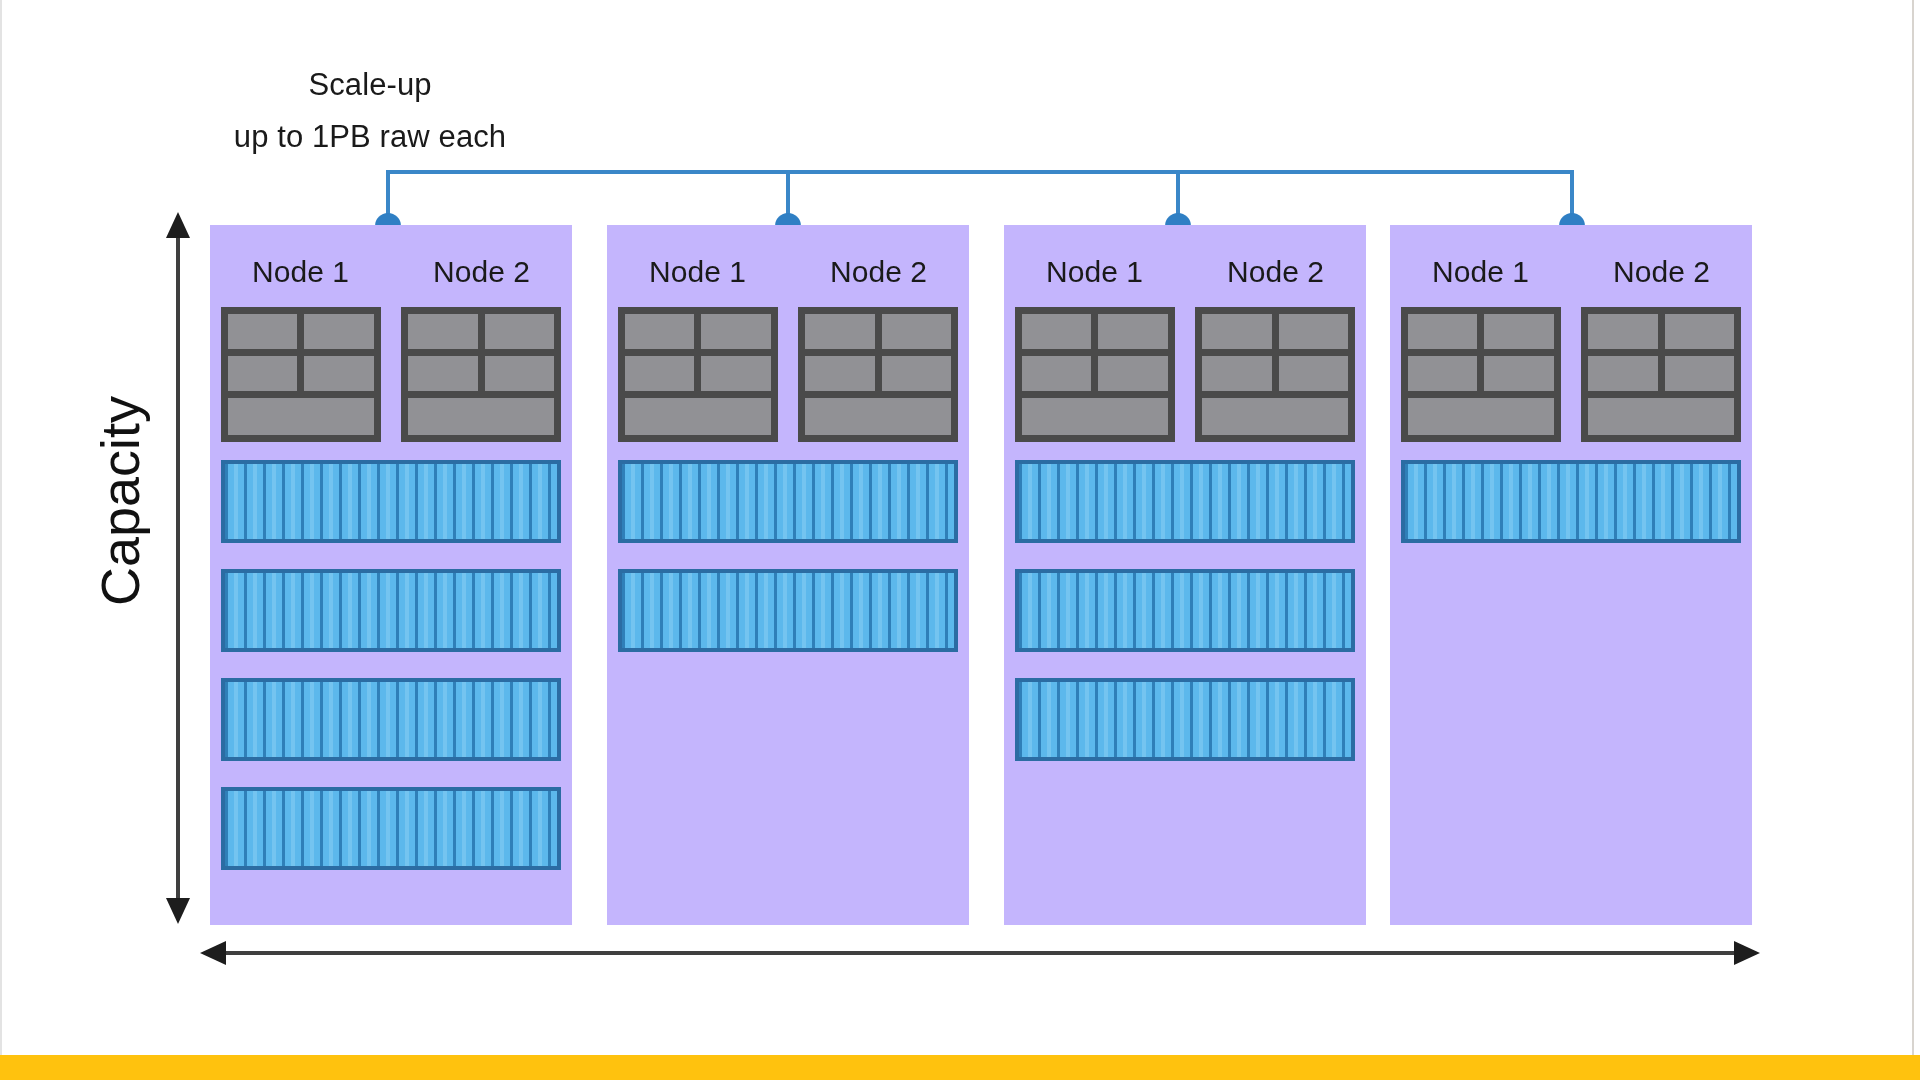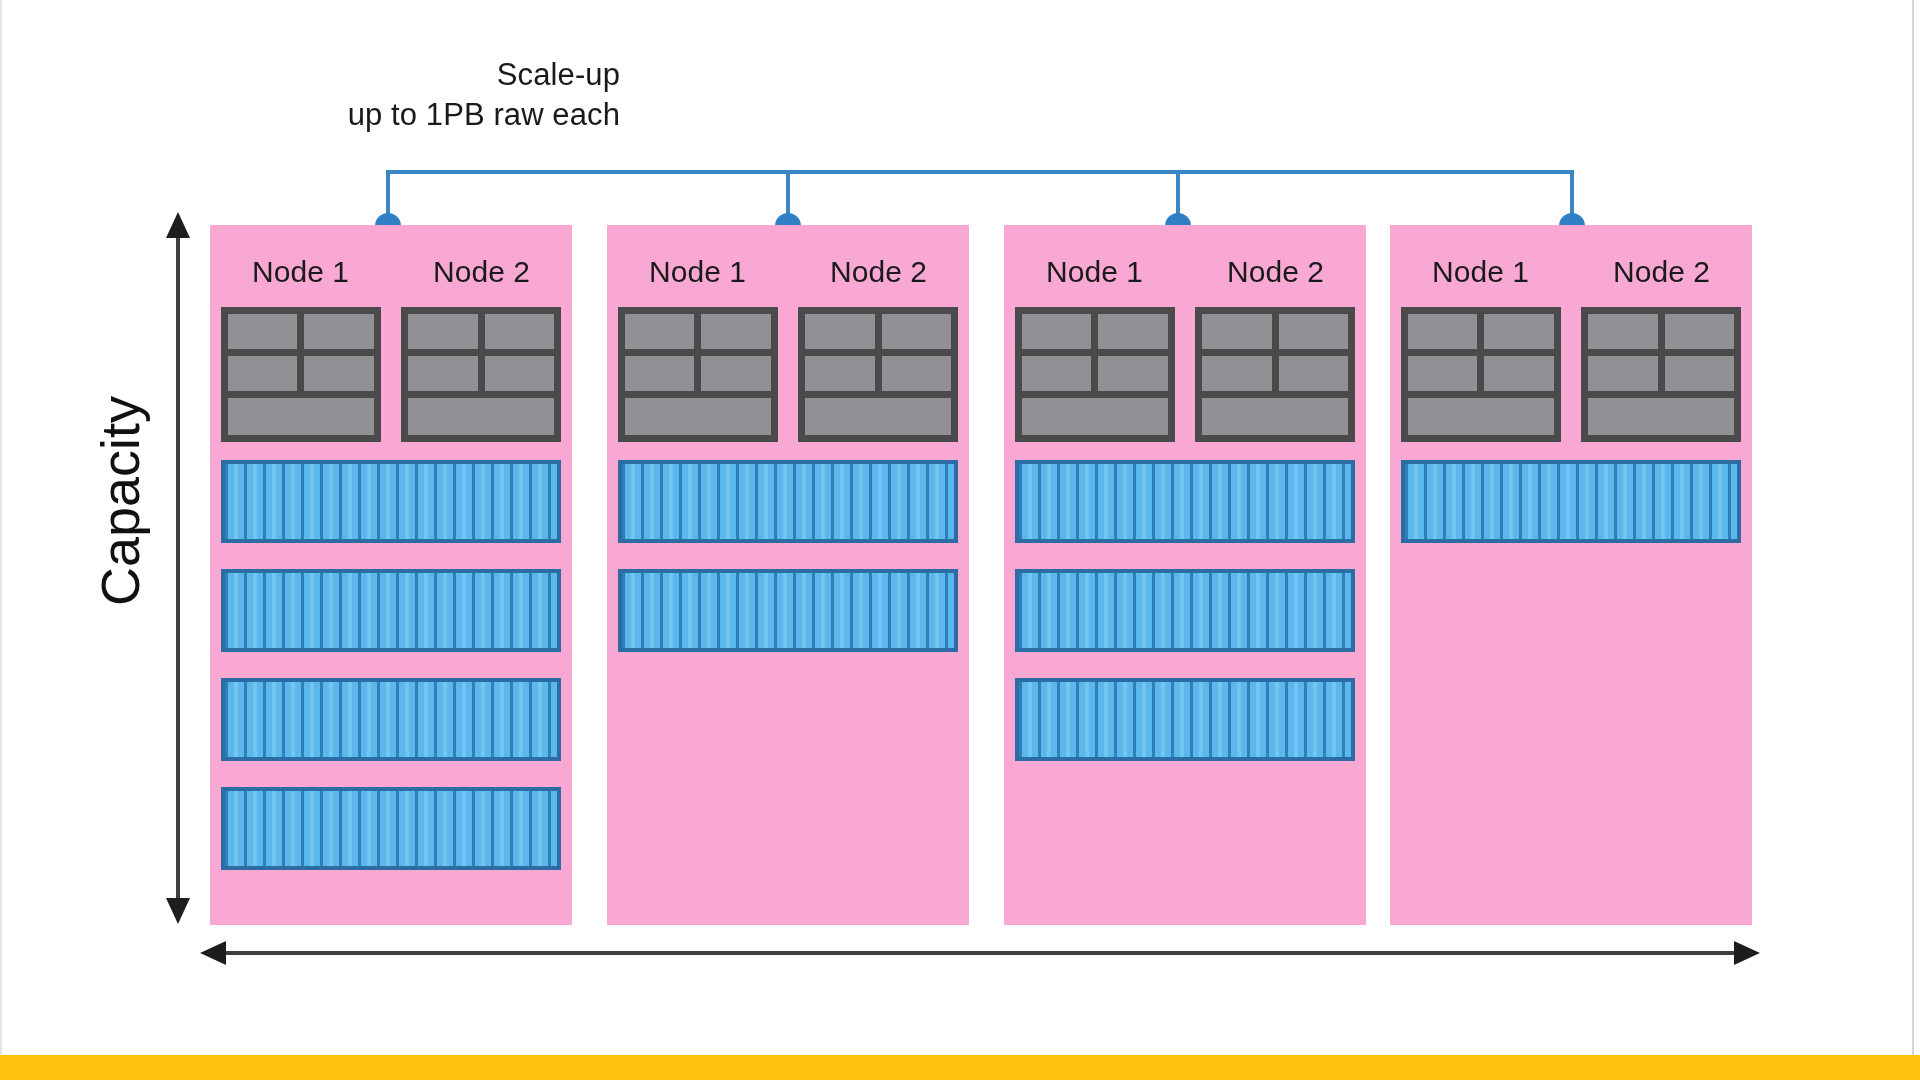--- a/index.html
+++ b/index.html
@@ -24,23 +24,23 @@
   
   .annot{
     position:absolute;
     text-align:center;
     color:#1a1a1a;
     font-size:31px;
     line-height:40px;
     letter-spacing:.1px;
     white-space:nowrap;
   }
-  #annot-scale-up{left:120px;top:55px;width:500px;text-align:right;}
+  #annot-scale-up{left:120px;top:65px;width:500px;}
   #annot-scale-out{left:840px;top:60px;width:500px;}
-  .annot .l2{display:block;}
+  .annot .l2{display:block;margin-top:12px;}
 
   
   #bracket{position:absolute;left:0;top:150px;width:1920px;height:100px;}
 
   
   #capacity-axis{position:absolute;left:176px;top:218px;width:3px;height:700px;}
   #capacity-label{
     position:absolute;left:-10px;top:470px;width:260px;
     transform:rotate(-90deg);transform-origin:center center;
     text-align:center;font-size:54px;color:#111;white-space:nowrap;
@@ -48,21 +48,21 @@
   #performance-axis{position:absolute;left:200px;top:940px;width:1560px;height:26px;}
   #performance-label{
     position:absolute;left:0;top:975px;width:1920px;text-align:center;
     font-size:54px;color:#111;
   }
 
   
   #clusters{position:absolute;left:0;top:0;width:1920px;height:1080px;}
   .cluster{
     position:absolute;top:225px;height:700px;
-    background:#f9a8d4;
+    background:#c4b5fd;
   }
   .node-labels{
     position:absolute;left:0;top:30px;width:100%;
     display:flex;justify-content:space-around;
   }
   .node-label{
     font-size:30px;color:#1a1a1a;text-align:center;width:46%;
     white-space:nowrap;
   }
   .controllers{

